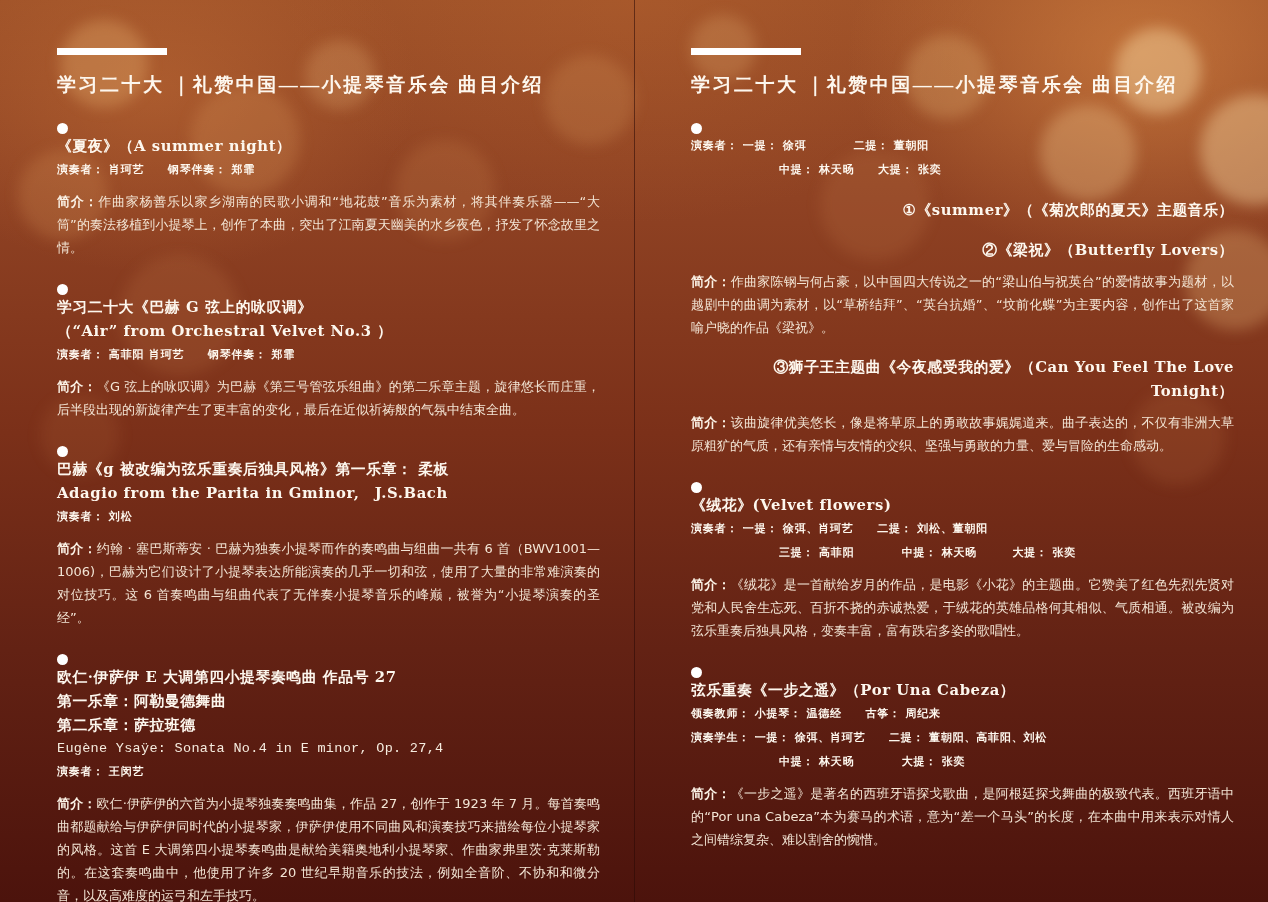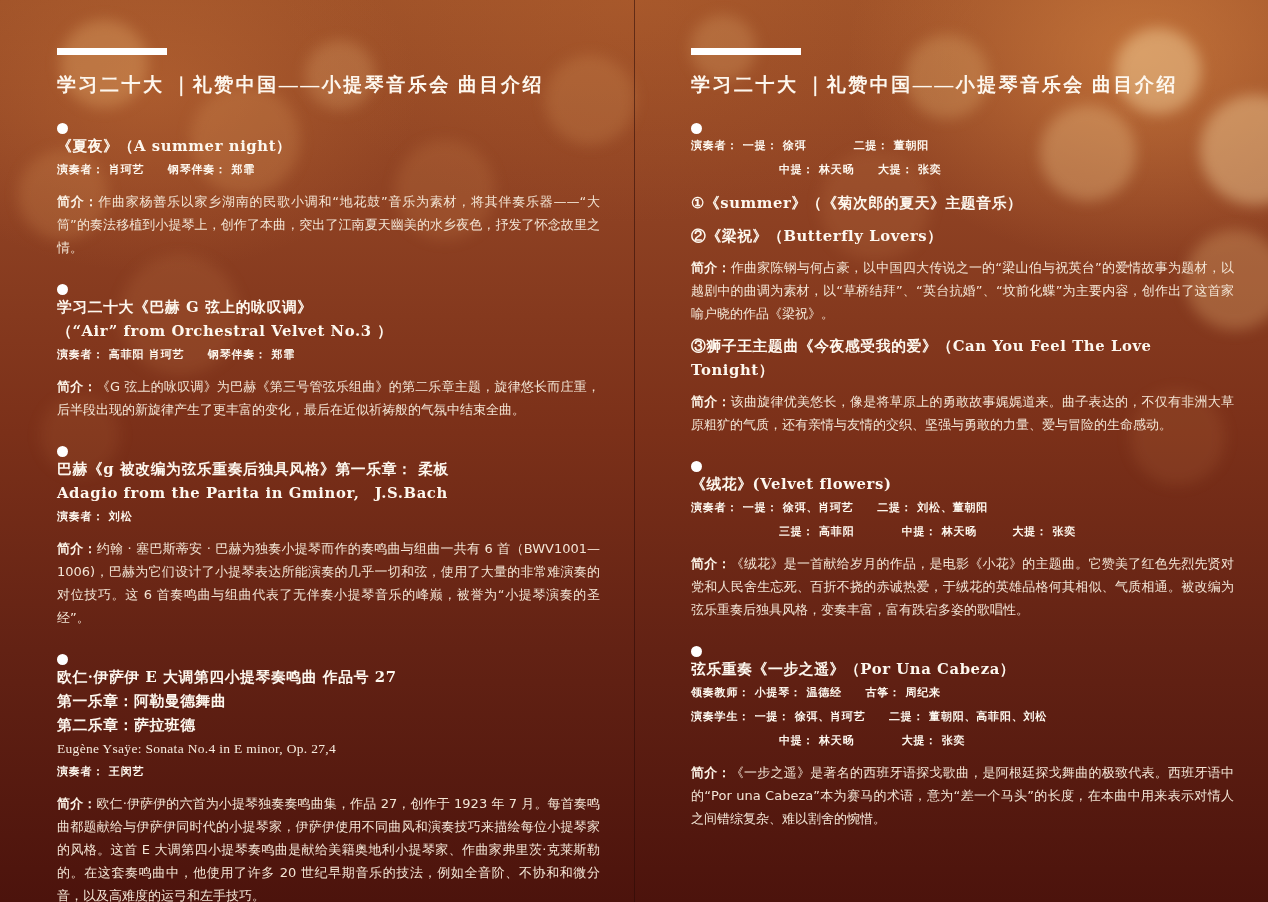--- a/index.html
+++ b/index.html
@@ -45,30 +45,30 @@
 
   .item{display:flex;margin-top:19px;flex-direction:column;}
   .item:first-of-type{margin-top:26px;}
   .bullet{flex:0 0 11px;width:11px;height:11px;border-radius:50%;background:#ffffff;
           margin-top:6px;margin-right:15px;}
   .item-body{flex:1;min-width:0;}
 
   .t{font-family:"DejaVu Serif","Liberation Serif",serif;font-weight:bold;
      font-size:14.8px;line-height:24px;letter-spacing:0.6px;color:#fdf7ee;
      white-space:pre-wrap;}
-  .latin{font-family:Liberation Serif, serif;font-weight:400;
+  .latin{font-family:Liberation Mono, monospace;font-weight:400;
      font-size:13.5px;line-height:23px;letter-spacing:0.3px;color:#f6ecdf;}
   .perf{font-family:"DejaVu Serif","Liberation Serif",serif;font-weight:bold;
      font-size:11px;line-height:24px;letter-spacing:0.8px;color:#fdf7ee;
      white-space:pre-wrap;}
   .ind{padding-left:88px;}
   .intro{margin:8px 0 0 0;font-size:13px;line-height:23px;color:#f3e5d5;
      text-align:justify;font-weight:400;}
   .intro .lbl{font-weight:bold;color:#fbf2e6;}
-  .subgap{margin-top:9px;}
+  .subgap{margin-top:16px;text-align:right;}
 </style>
 </head>
 <body>
 
 <div class="stage">
   <div class="bokeh b1"></div>
   <div class="bokeh b2"></div>
   <div class="bokeh b3"></div>
   <div class="bokeh b4"></div>
   <div class="bokeh b5"></div>

